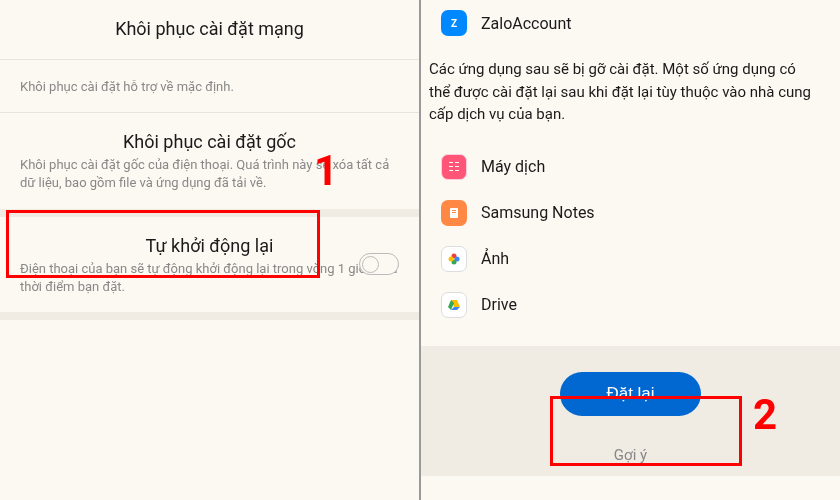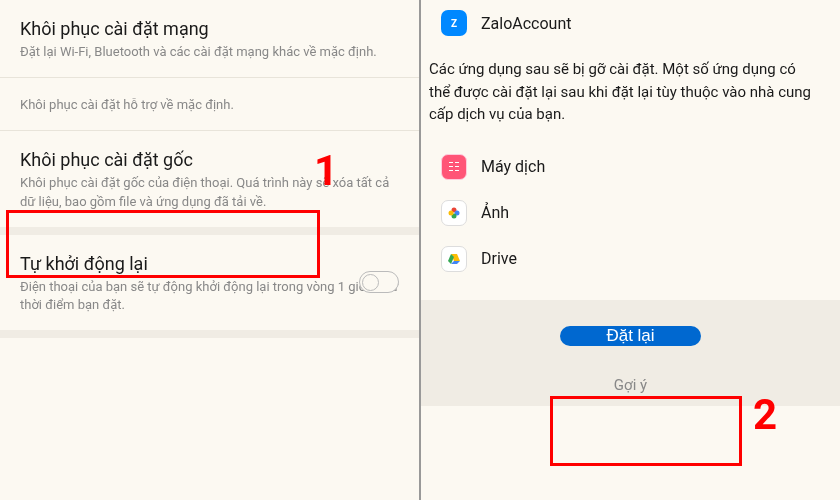--- a/index.html
+++ b/index.html
@@ -26,20 +26,21 @@
     }
     .item {
       padding: 18px 20px 16px 20px;
       background: #fcf9f2;
     }
     .item-title {
       font-size: 18px;
       color: #1a1a1a;
       font-weight: 400;
       margin-bottom: 4px;
+      text-align: center;
     }
     .item-desc {
       font-size: 13px;
       color: #888;
       line-height: 1.4;
     }
     .divider {
       height: 8px;
       background: #f0ece4;
     }
@@ -127,21 +128,21 @@
     .warning-text {
       padding: 12px 20px 18px 8px;
       font-size: 15px;
       color: #1a1a1a;
       line-height: 1.5;
     }
     .primary-button {
       background: #0068d0;
       color: white;
       border: none;
-      padding: 0 46px;
+      padding: 12px 46px;
       font-size: 17px;
       border-radius: 26px;
       display: block;
       margin: 0 auto;
       cursor: pointer;
     }
     .button-area {
       background: #f0ece4;
       padding: 26px 0 20px 0;
     }
@@ -173,21 +174,20 @@
       background: white;
       border: 1px solid #ddd;
     }
   </style>
 </head>
 <body>
 
 <div class="panel panel-left">
   <div class="item">
     <div class="item-title">Khôi phục cài đặt mạng</div>
-    <div class="item-desc">Đặt lại Wi-Fi, Bluetooth và các cài đặt mạng khác về mặc định.</div>
   </div>
   <div class="thin-divider"></div>
   <div class="item">
     <div class="item-desc">Khôi phục cài đặt hỗ trợ về mặc định.</div>
   </div>
   <div class="thin-divider"></div>
   <div class="item">
     <div class="item-title">Khôi phục cài đặt gốc</div>
     <div class="item-desc">Khôi phục cài đặt gốc của điện thoại. Quá trình này sẽ xóa tất cả dữ liệu, bao gồm file và ứng dụng đã tải về.</div>
   </div>
@@ -217,20 +217,30 @@
           <rect x="8" y="2" width="4" height="1" fill="white"></rect>
           <rect x="2" y="6" width="4" height="1" fill="white"></rect>
           <rect x="8" y="6" width="4" height="1" fill="white"></rect>
           <rect x="2" y="10" width="4" height="1" fill="white"></rect>
           <rect x="8" y="10" width="4" height="1" fill="white"></rect>
         </svg>
     </div>
     <div class="app-name">Máy dịch</div>
   </div>
   <div class="app-row">
+    <div class="app-icon icon-notes">
+      <svg width="14" height="14" viewBox="0 0 14 14">
+          <rect x="3" y="2" width="8" height="10" fill="white" rx="1"></rect>
+          <rect x="5" y="4" width="4" height="1" fill="#ff8844"></rect>
+          <rect x="5" y="6" width="4" height="1" fill="#ff8844"></rect>
+        </svg>
+    </div>
+    <div class="app-name">Samsung Notes</div>
+  </div>
+  <div class="app-row">
     <div class="app-icon icon-photos">
       <svg width="16" height="16" viewBox="0 0 16 16">
           <circle cx="8" cy="5" r="2.5" fill="#ea4335"></circle>
           <circle cx="11" cy="8" r="2.5" fill="#4285f4"></circle>
           <circle cx="8" cy="11" r="2.5" fill="#34a853"></circle>
           <circle cx="5" cy="8" r="2.5" fill="#fbbc04"></circle>
         </svg>
     </div>
     <div class="app-name">Ảnh</div>
   </div>

